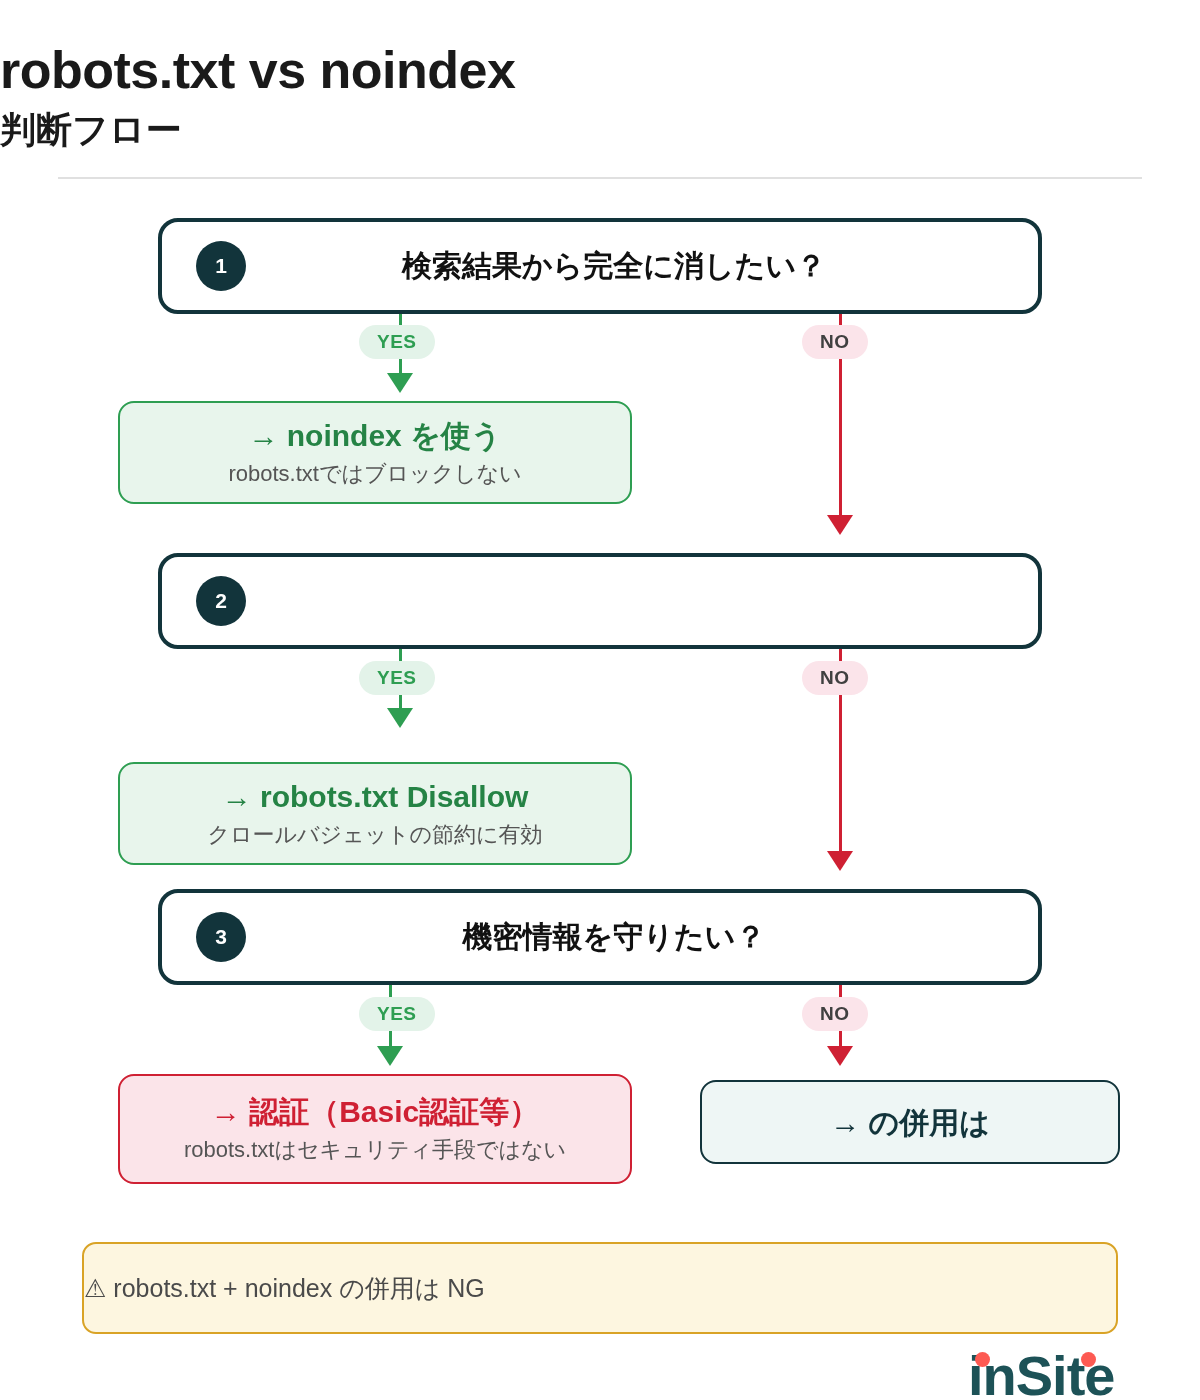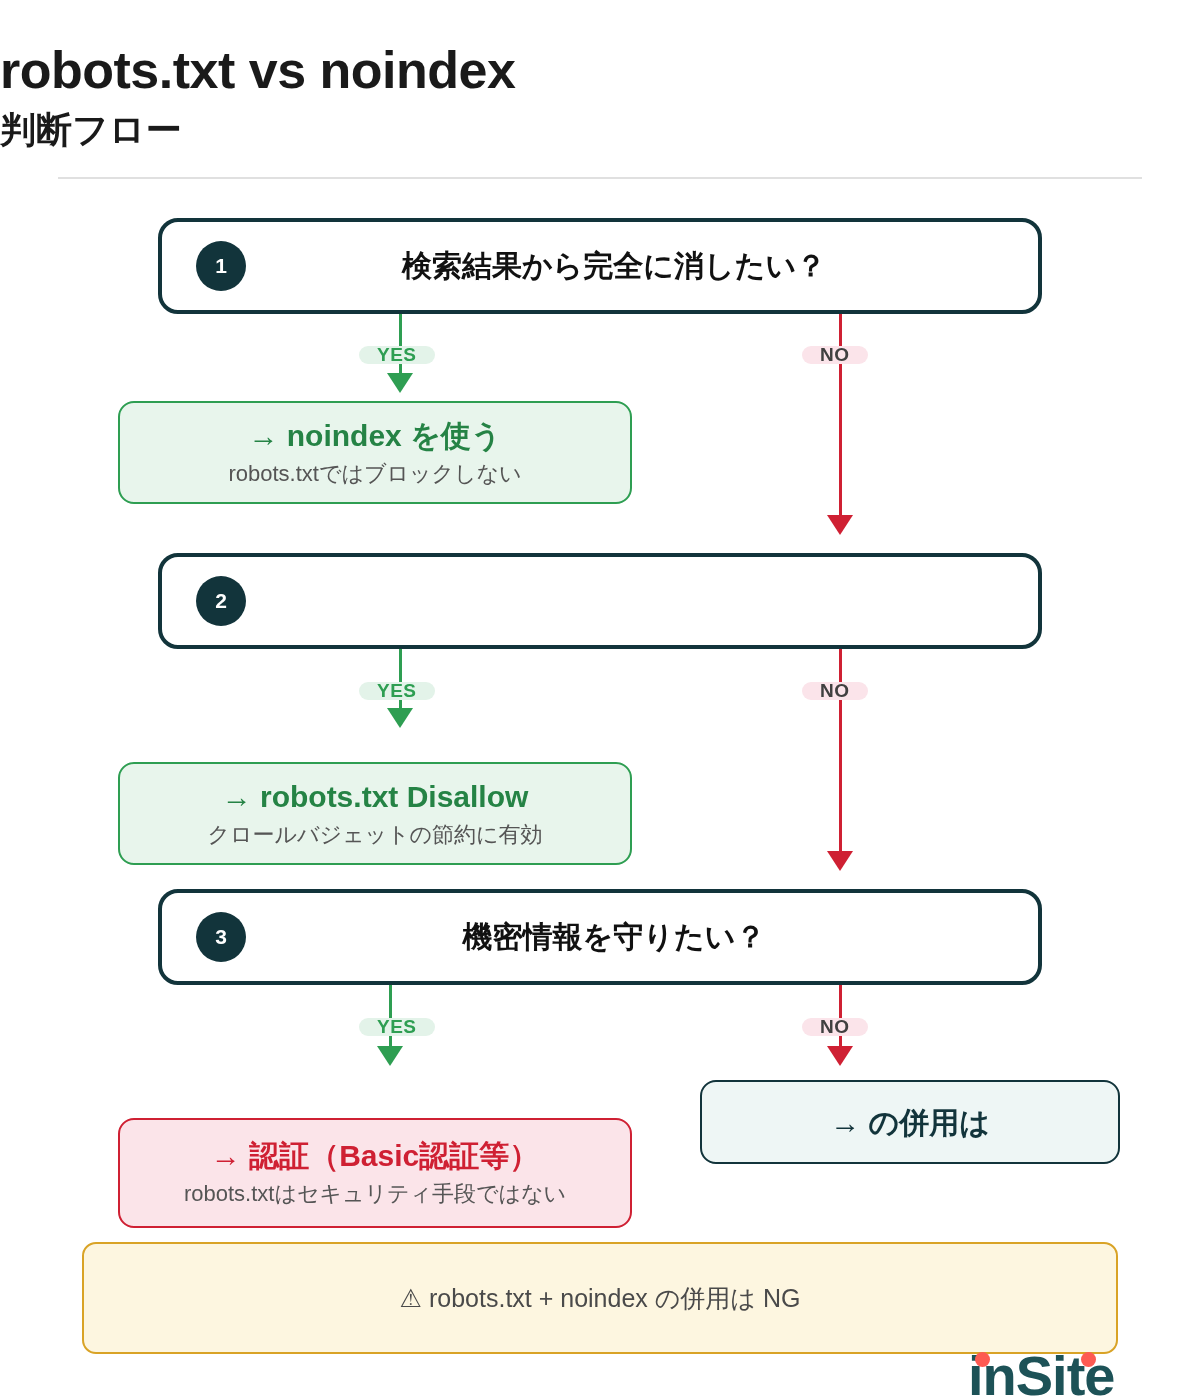--- a/index.html
+++ b/index.html
@@ -124,21 +124,20 @@
     background: #e8f5ec;
     border: 2.5px solid #2e9e52;
     height: 103px;
   }
   .result.green .result-title { color: #258345; }
 
   .result.red {
     background: #fbe4e9;
     border: 2.5px solid #cf2033;
     height: 110px;
-    margin-top: 44px;
   }
   .result.red .result-title { color: #cf2033; }
 
   #result-1 { top: 401px; }
   #result-2 { top: 762px; }
   #result-3 { top: 1074px; }
 
   
   .result-right {
     position: absolute;
@@ -167,47 +166,45 @@
     position: absolute;
     width: 0; height: 0;
     border-left: 13px solid transparent;
     border-right: 13px solid transparent;
   }
   .arrowhead.green { border-top: 20px solid #2e9e52; }
   .arrowhead.red   { border-top: 20px solid #cf2033; }
 
   .pill {
     position: absolute;
-    height: 18px;
+    height: 34px;
     padding: 0 18px;
     border-radius: 17px;
     display: flex;
     align-items: center;
     justify-content: center;
     font-size: 19px;
     font-weight: bold;
     letter-spacing: 0.5px;
-    margin-top: 21px;
   }
   .pill.yes { background: #e3f3e9; color: #2e9e52; }
   .pill.no  { background: #fbe4ea; color: #404040; }
 
   
   .note {
     position: absolute;
     left: 82px;
     top: 1242px;
     width: 1036px;
-    height: 112px;
+    height: 92px;
     background: #fdf6e0;
     border: 2.5px solid #d9a326;
     border-radius: 14px;
     display: flex;
     align-items: center;
-    justify-content: center;
     font-size: 25px;
     color: #4a4a4a;
   }
 
   
   .logo {
     position: absolute;
     left: 968px;
     top: 1348px;
     width: 240px;

